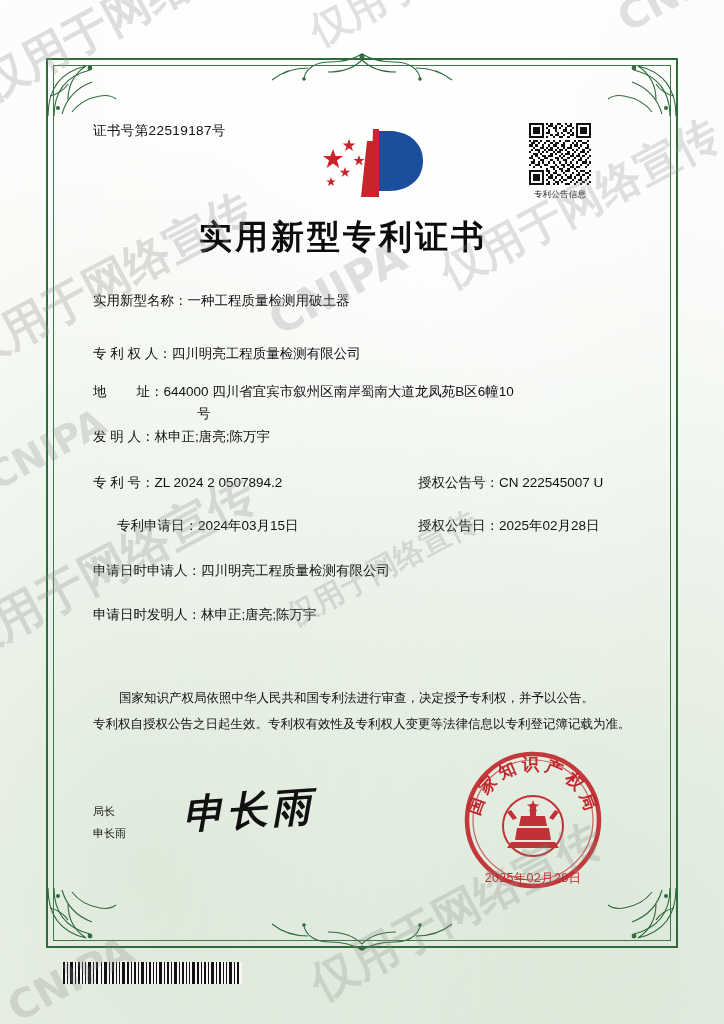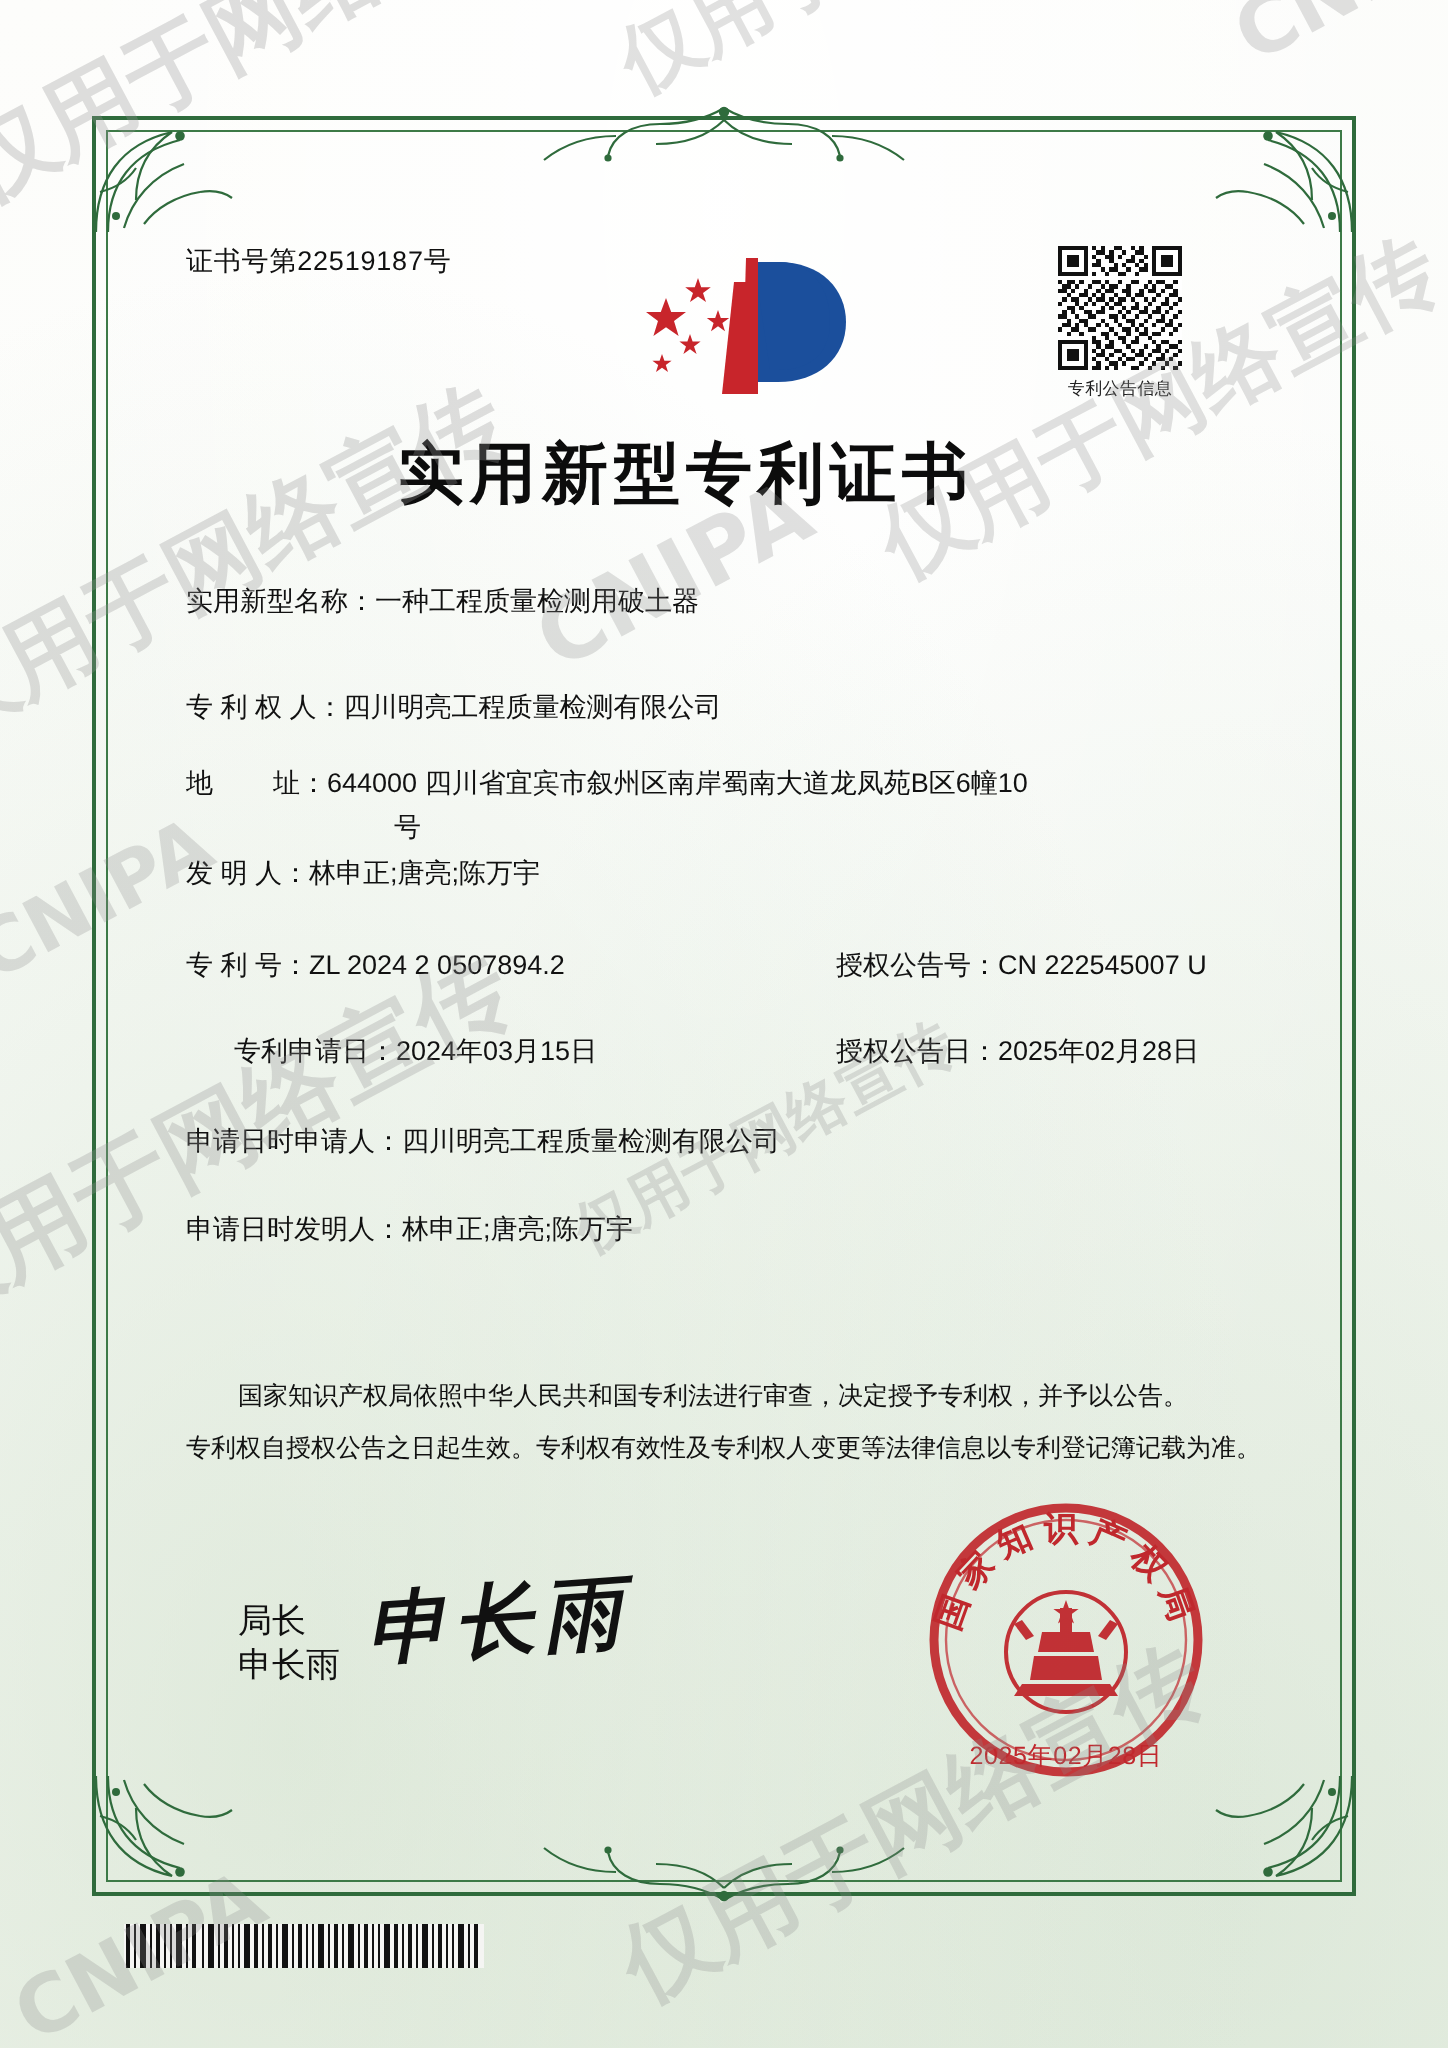--- a/index.html
+++ b/index.html
@@ -151,24 +151,23 @@
     width: 548px;
     font-size: 12.5px;
     line-height: 26px;
     color: #111;
   }
   .statement .p1 { text-indent: 26px; }
 
   .signature-block {
     position: absolute;
     left: 40px; top: 735px;
-    font-size: 17px;
+    font-size: 11px;
     color: #111;
     line-height: 22px;
-    margin-left: 26px;
   }
   .sign-script {
     position: absolute;
     left: 130px; top: 718px;
     font-family: "DejaVu Serif", "Liberation Serif", serif;
     font-size: 40px;
     font-style: italic;
     font-weight: bold;
     color: #111;
     letter-spacing: 4px;

